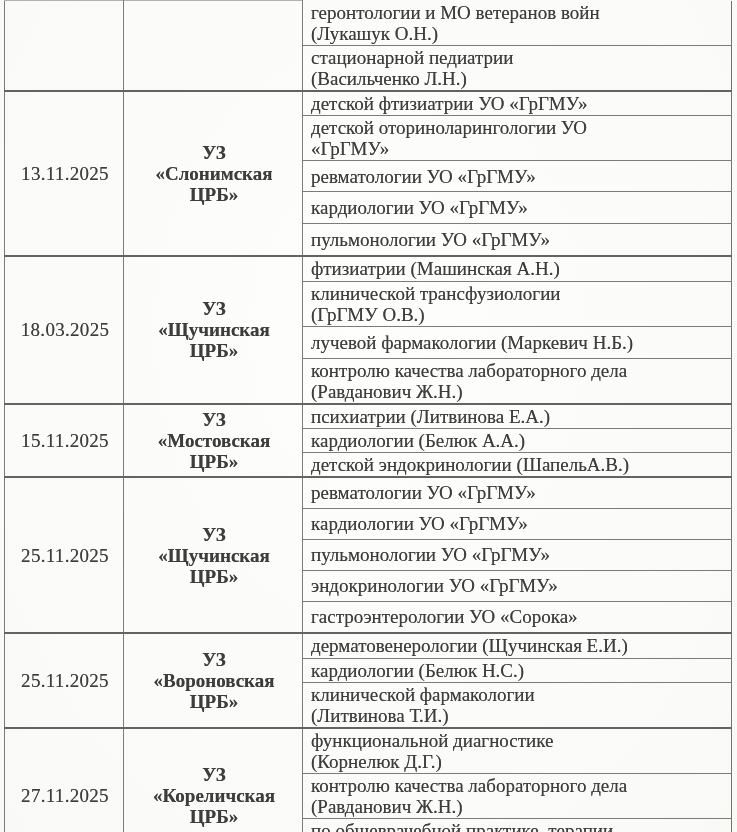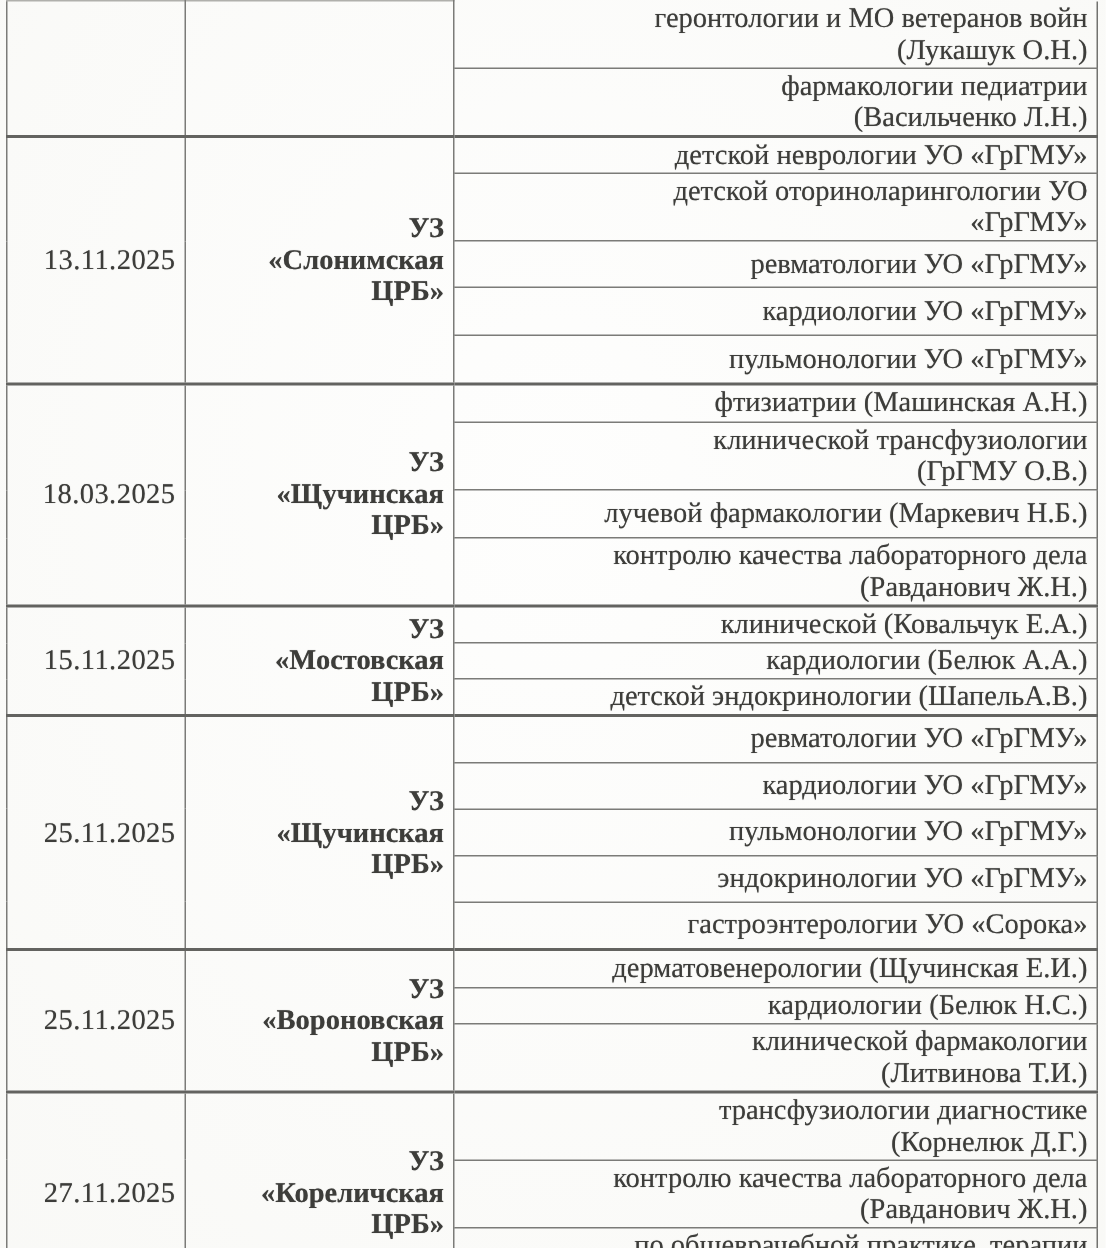--- a/index.html
+++ b/index.html
@@ -20,21 +20,20 @@
     border-collapse:collapse;table-layout:fixed;
     color:#3d3d3a;
     font-size:19px;line-height:21px;
     text-shadow:0 0 .5px rgba(60,60,58,.65);
   }
   table.sched td{
     border:1px solid #7b7b78;
     padding:1px 6px 1px 8px;
     vertical-align:middle;
     overflow:hidden;
-    text-align:right;
   }
   td.date{
     text-align:center;padding:1px 2px;
     letter-spacing:.3px;
   }
   td.org{
     text-align:center;padding:1px 4px;
     white-space:pre-line;
     font-weight:bold;
   }
@@ -59,30 +58,30 @@
     </colgroup>
     <tbody>
 
       <tr class="first" style="height:45px">
         <td class="date cont" rowspan="2"></td>
         <td class="org cont" rowspan="2"></td>
         <td class="spec">геронтологии и МО ветеранов войн
 (Лукашук О.Н.)</td>
       </tr>
       <tr style="height:45px">
-        <td class="spec">фармакологии педиатрии
+        <td class="spec">стационарной педиатрии
 (Васильченко Л.Н.)</td>
       </tr>
 
       <tr class="gtop" style="height:23px">
         <td class="date" rowspan="5">13.11.2025</td>
         <td class="org" rowspan="5">УЗ
 «Слонимская
 ЦРБ»</td>
-        <td class="spec">детской неврологии УО «ГрГМУ»</td>
+        <td class="spec">детской фтизиатрии УО «ГрГМУ»</td>
       </tr>
       <tr style="height:41px">
         <td class="spec">детской оториноларингологии УО
 «ГрГМУ»</td>
       </tr>
       <tr style="height:31px">
         <td class="spec">ревматологии УО «ГрГМУ»</td>
       </tr>
       <tr style="height:32px">
         <td class="spec">кардиологии УО «ГрГМУ»</td>
@@ -108,21 +107,21 @@
       <tr style="height:40px">
         <td class="spec">контролю качества лабораторного дела
 (Равданович Ж.Н.)</td>
       </tr>
 
       <tr class="gtop" style="height:22px">
         <td class="date" rowspan="3">15.11.2025</td>
         <td class="org" rowspan="3">УЗ
 «Мостовская
 ЦРБ»</td>
-        <td class="spec">клинической (Ковальчук Е.А.)</td>
+        <td class="spec">психиатрии (Литвинова Е.А.)</td>
       </tr>
       <tr style="height:21px">
         <td class="spec">кардиологии (Белюк А.А.)</td>
       </tr>
       <tr style="height:22px">
         <td class="spec">детской эндокринологии (ШапельА.В.)</td>
       </tr>
 
       <tr class="gtop" style="height:31px">
         <td class="date" rowspan="5">25.11.2025</td>
@@ -157,21 +156,21 @@
       <tr style="height:39px">
         <td class="spec">клинической фармакологии
 (Литвинова Т.И.)</td>
       </tr>
 
       <tr class="gtop" style="height:42px">
         <td class="date" rowspan="3">27.11.2025</td>
         <td class="org" rowspan="3">УЗ
 «Кореличская
 ЦРБ»</td>
-        <td class="spec">трансфузиологии диагностике
+        <td class="spec">функциональной диагностике
 (Корнелюк Д.Г.)</td>
       </tr>
       <tr style="height:41px">
         <td class="spec">контролю качества лабораторного дела
 (Равданович Ж.Н.)</td>
       </tr>
       <tr class="last" style="height:42px">
         <td class="spec">по общеврачебной практике, терапии
 (Бахарева Л.Л.)</td>
       </tr>

